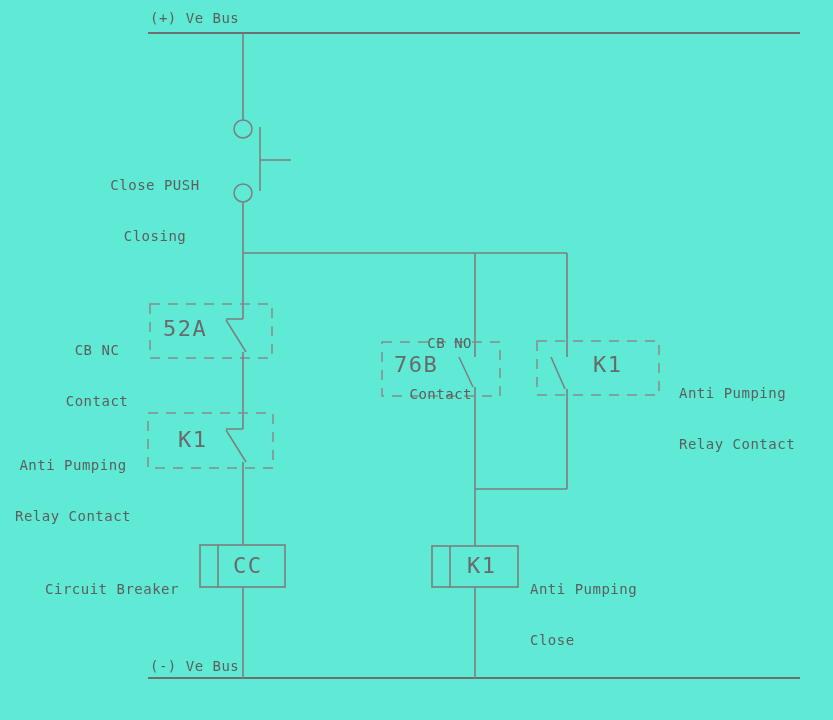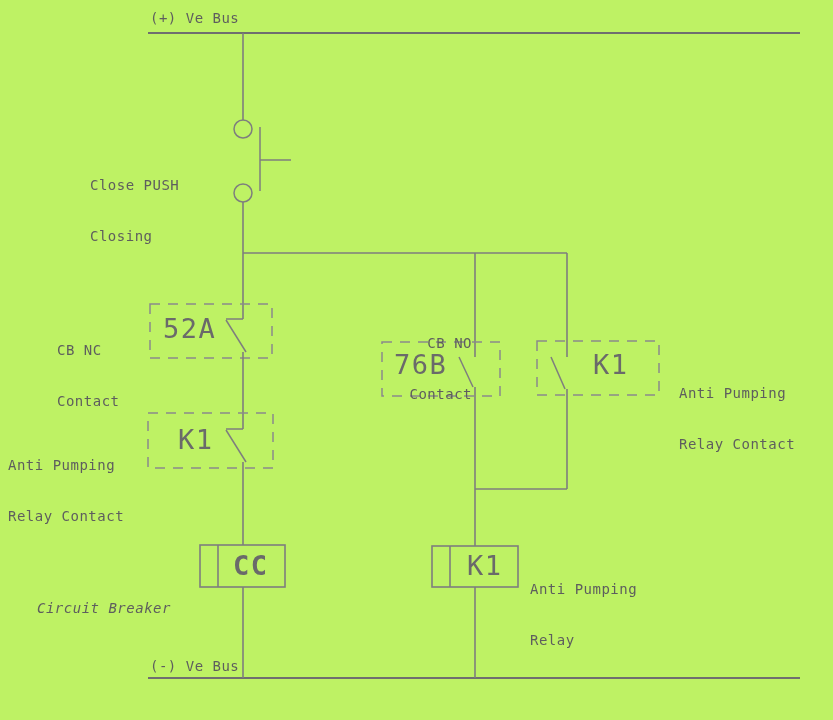--- a/index.html
+++ b/index.html
@@ -1,42 +1,42 @@
 <!DOCTYPE html>
 <html><head>
 <meta charset="utf-8">
 <style>
   html,body{margin:0;padding:0;background:#ffffff;}
   #canvas{
     position:relative;
     width:833px;height:720px;
-    background:#bef264;
+    background:#5eead4;
     font-family:"DejaVu Sans Mono","Liberation Mono",monospace;
     color:#5e5e5e;
     overflow:hidden;
   }
   svg{position:absolute;left:0;top:0;}
   .wire{stroke:#7e7e7e;stroke-width:1.6;fill:none;}
   .bus{stroke:#6f6f6f;stroke-width:2;fill:none;}
   .sym{stroke:#7e7e7e;stroke-width:1.5;fill:none;}
   .coilbox{stroke:#7e7e7e;stroke-width:1.6;fill:none;}
   .dashbox{stroke:#8a8a8a;stroke-width:1.5;fill:none;stroke-dasharray:10 8;}
   .lbl{
     position:absolute;
     font-size:14px;
     line-height:17px;
     letter-spacing:0.5px;
     white-space:pre;
     color:#5e5e5e;
   }
-  .lbl.r{text-align:left;}
+  .lbl.r{text-align:center;}
   .lbl.c{text-align:right;}
   .tag{
     position:absolute;
-    font-size:27px;
+    font-size:22px;
     line-height:22px;
     letter-spacing:1.5px;
     color:#6a6a6a;
     white-space:pre;
   }
 </style>
 </head>
 <body>
 
 <div id="canvas">
@@ -121,29 +121,29 @@
   <div class="lbl c" style="left:372px;top:301px;width:100px;">
     <div>CB NO</div>
     <div>Contact</div>
   </div>
 
   <div class="lbl" style="left:679px;top:351px;">
     <div>Anti Pumping</div>
     <div>Relay Contact</div>
   </div>
 
-  <div class="lbl r" style="left:37px;top:566px;width:150px;font-style:italic;">
+  <div class="lbl r" style="left:37px;top:547px;width:150px;">
     <div>Circuit Breaker</div>
   </div>
 
   <div class="lbl" style="left:530px;top:547px;">
     <div>Anti Pumping</div>
-    <div>Relay</div>
+    <div>Close</div>
   </div>
 
   <div class="tag" style="left:163px;top:318px;">52A</div>
   <div class="tag" style="left:178px;top:429px;">K1</div>
   <div class="tag" style="left:394px;top:354px;">76B</div>
   <div class="tag" style="left:593px;top:354px;">K1</div>
-  <div class="tag" style="left:233px;top:555px;font-weight:bold;">CC</div>
+  <div class="tag" style="left:233px;top:555px;">CC</div>
   <div class="tag" style="left:467px;top:555px;">K1</div>
 
 </div>
 
 </body></html>

